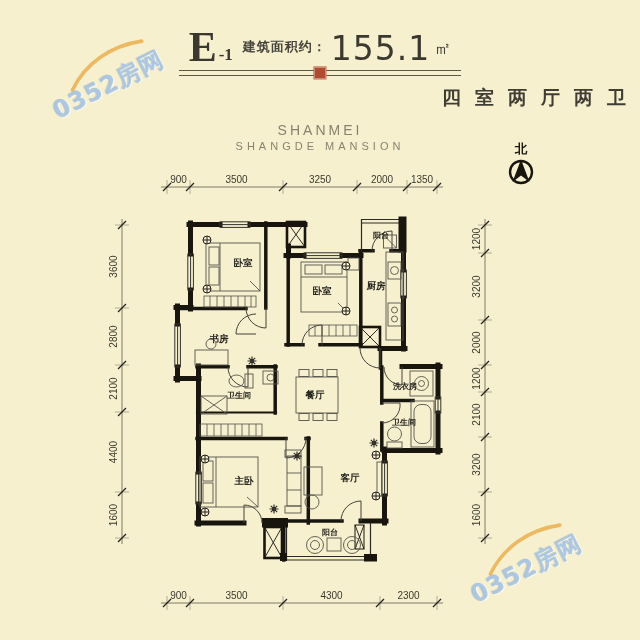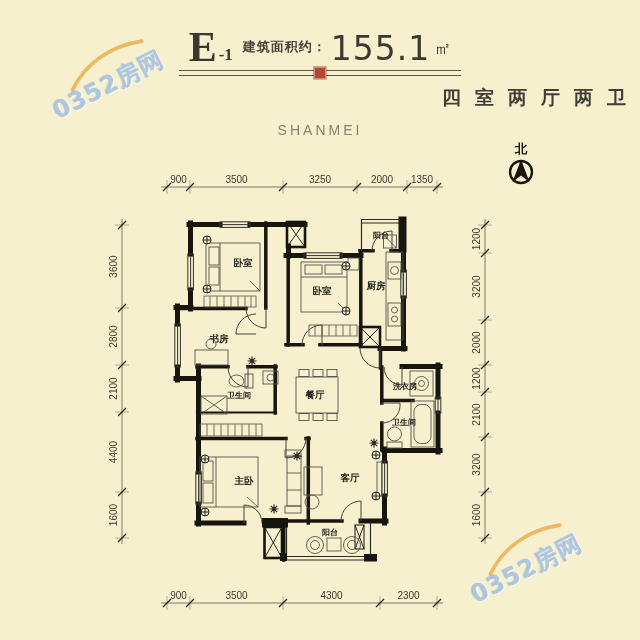--- a/index.html
+++ b/index.html
@@ -70,20 +70,21 @@
       <span class="area-label">建筑面积约：</span>
       <span class="area-value">155.1</span>
       <span class="area-unit">㎡</span>
     </div>
     <div class="divider">
       <span class="seal"></span>
     </div>
     <div class="layout-type">四室两厅两卫</div>
     <div class="brand">
       <div class="brand-small">SHANMEI</div>
+      <div class="brand-large">SHANGDE MANSION</div>
     </div>
   </header>
 
   <svg width="640" height="640" viewBox="0 0 640 640" style="position:absolute;inset:0;">
 
     <g>
       <text x="521" y="153" text-anchor="middle" font-size="12.5" font-weight="700" fill="#18150f">北</text>
       <circle cx="521" cy="172" r="11" fill="none" stroke="#18150f" stroke-width="2.4"></circle>
       <polygon points="521,159.5 512.5,182 521,175.5 529.5,182" fill="#18150f"></polygon>
     </g>

